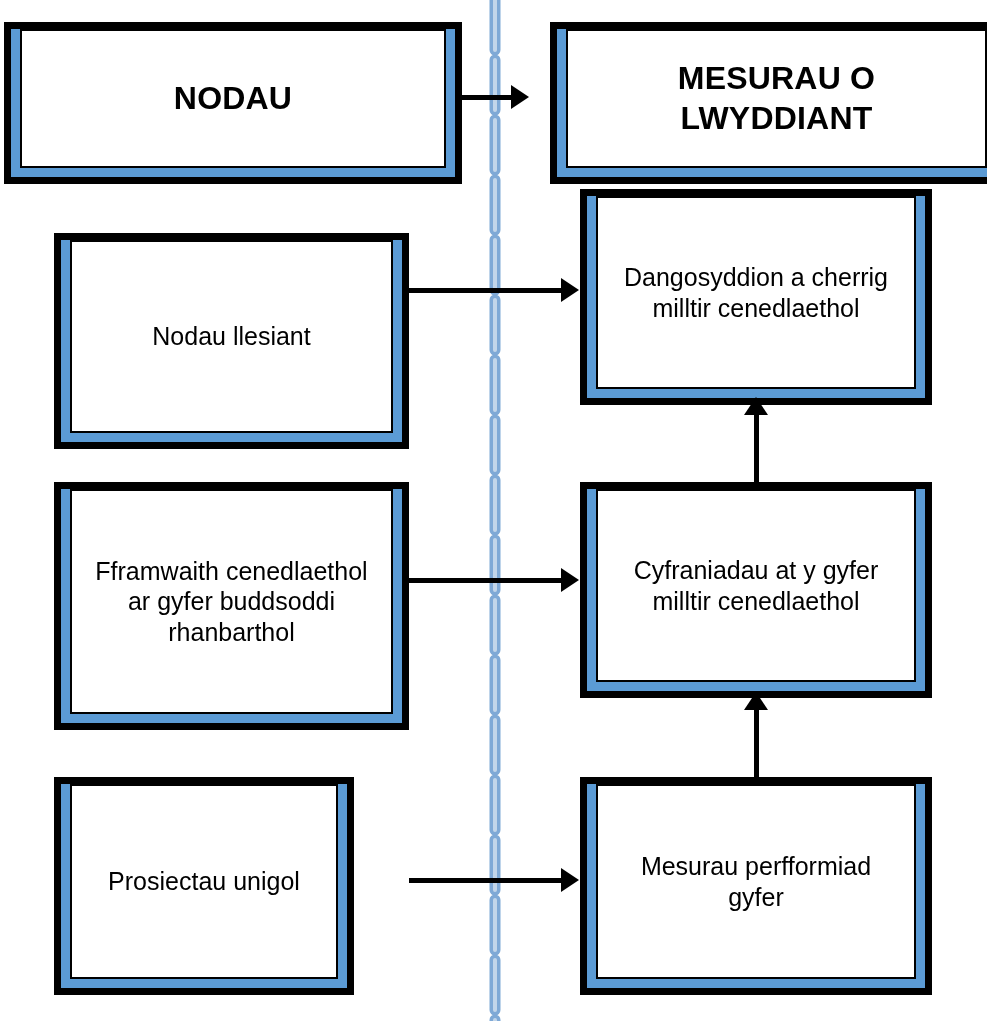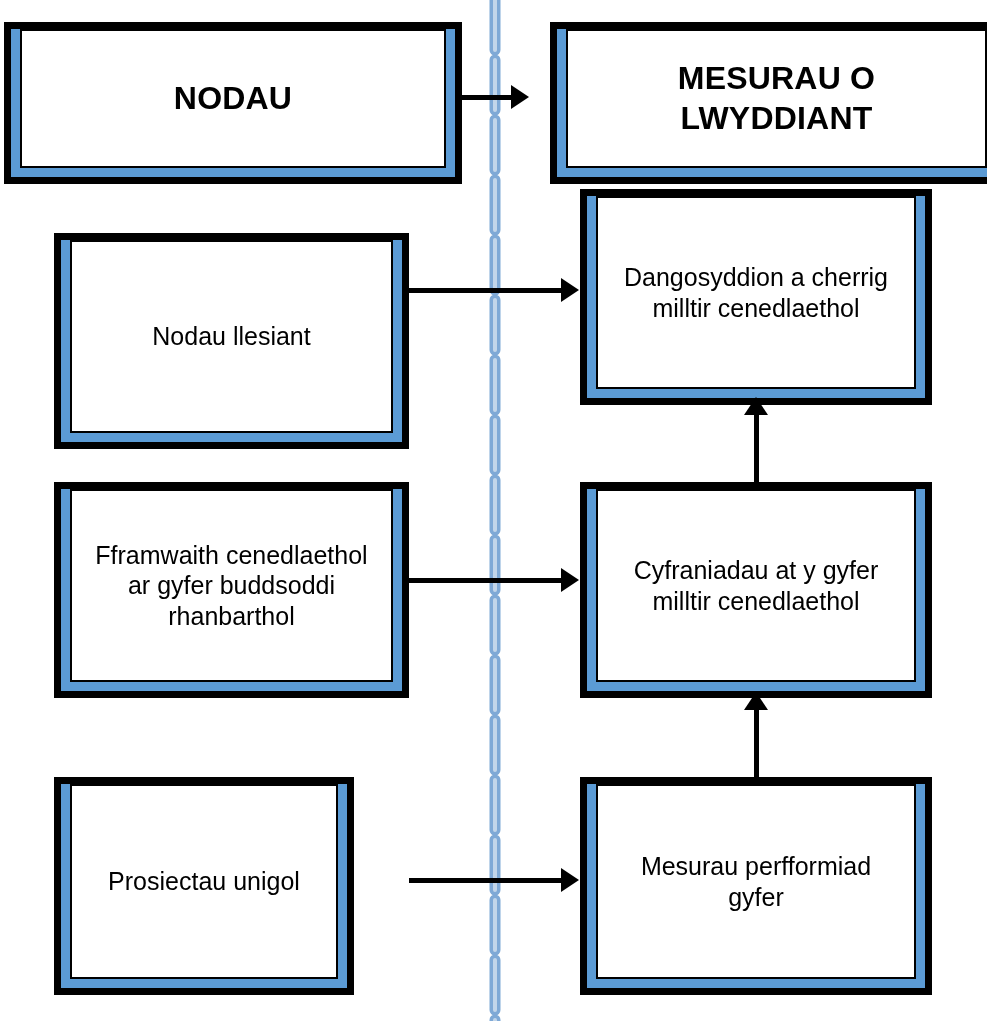--- a/index.html
+++ b/index.html
@@ -155,21 +155,21 @@
     <div class="inner">
       <div class="label">Dangosyddion a cherrig
 milltir cenedlaethol</div>
     </div>
   </div>
 
   <div class="arrow-h" style="left:409px; top:288px; width:153px;">
     <div class="head"></div>
   </div>
 
-  <div class="node body" style="left:54px; top:482px; width:355px; height:216px;">
+  <div class="node body" style="left:54px; top:482px; width:355px; height:248px;">
     <div class="bevel"></div>
     <div class="inner">
       <div class="label">Fframwaith cenedlaethol
 ar gyfer buddsoddi
 rhanbarthol</div>
     </div>
   </div>
 
   <div class="node body" style="left:580px; top:482px; width:352px; height:216px;">
     <div class="bevel"></div>

